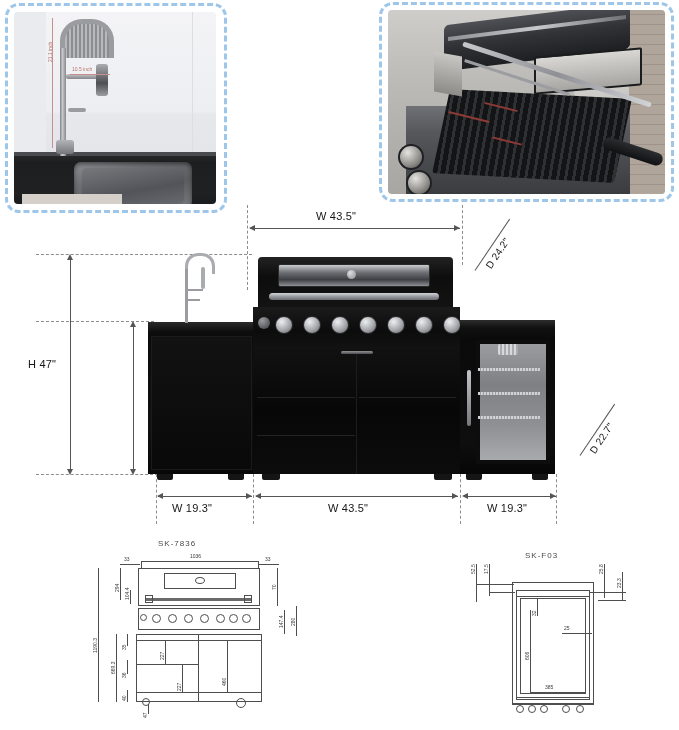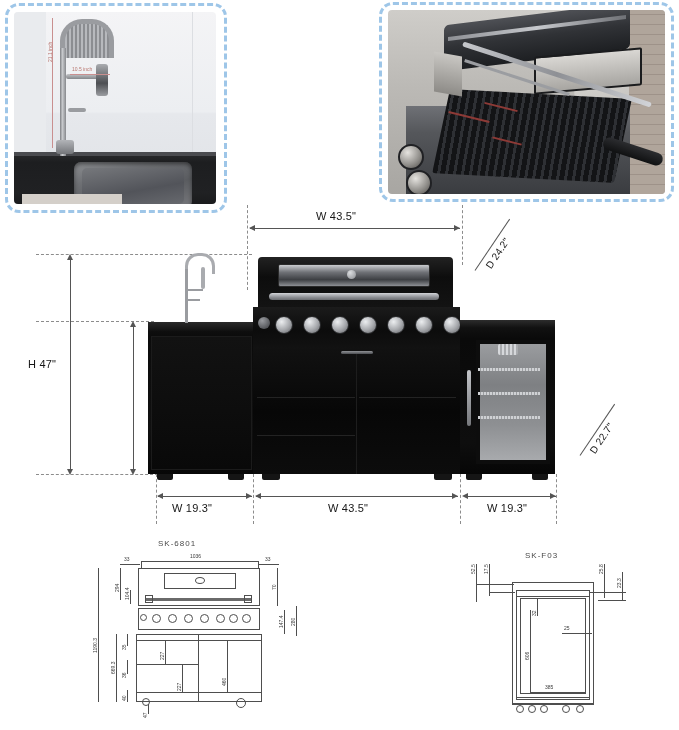--- a/index.html
+++ b/index.html
@@ -300,21 +300,21 @@
 
   <div class="dim-line-h" style="left:464px;top:296px;width:92px;"></div>
   <div class="arrow arr-l" style="left:462px;top:293px;"></div>
   <div class="arrow arr-r" style="left:550px;top:293px;"></div>
   <div class="dim-label" style="left:487px;top:302px;">W 19.3"</div>
 </div>
 
 <div class="panel-dashed" style="left:58px;top:528px;width:272px;height:198px;"></div>
 <div class="tech" style="left:58px;top:528px;width:272px;height:198px;">
 
-  <div class="tech-title" style="left:100px;top:11px;">SK-6801</div>
+  <div class="tech-title" style="left:100px;top:11px;">SK-7836</div>
 
   <div class="tnum" style="left:132px;top:25px;">1036</div>
   <div class="tl tl-h" style="left:83px;top:33px;width:117px;"></div>
   <div class="tl tl-v" style="left:83px;top:33px;height:8px;"></div>
   <div class="tl tl-v" style="left:200px;top:33px;height:8px;"></div>
 
   <div class="tnum" style="left:66px;top:28px;">33</div>
   <div class="tl tl-h" style="left:62px;top:36px;width:20px;"></div>
   <div class="tnum" style="left:207px;top:28px;">33</div>
   <div class="tl tl-h" style="left:201px;top:36px;width:20px;"></div>

